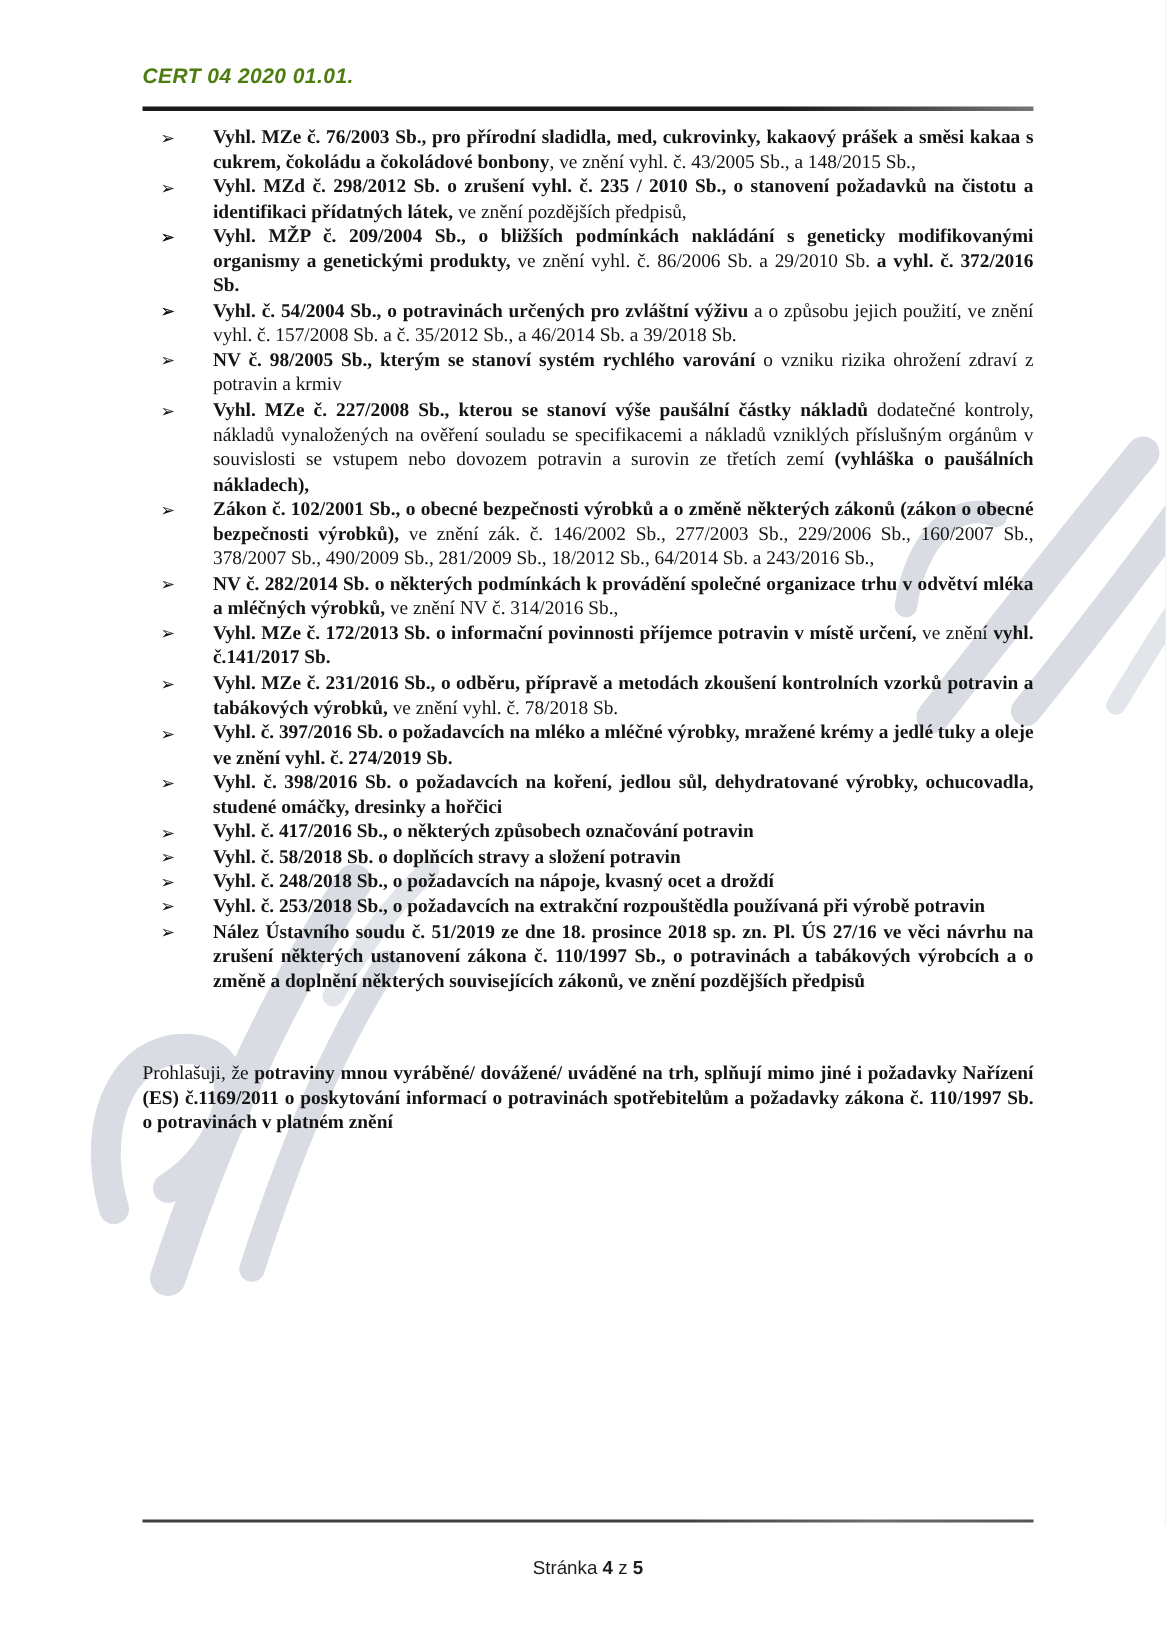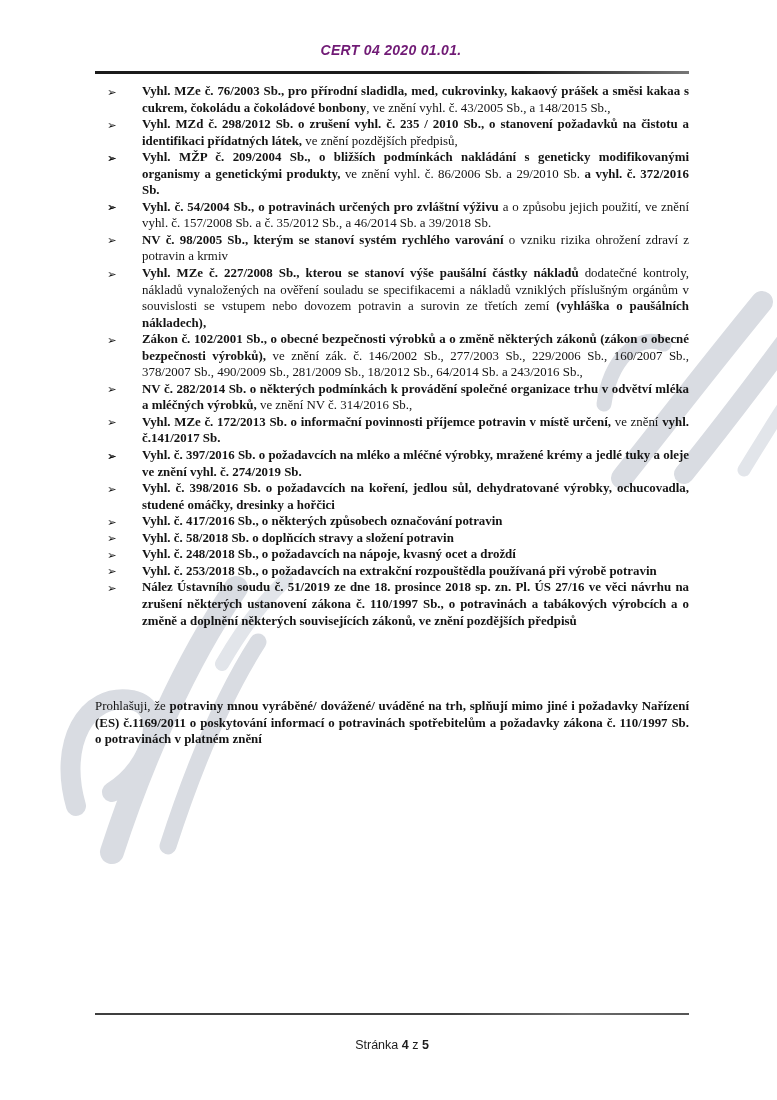--- a/index.html
+++ b/index.html
@@ -10,27 +10,27 @@
     overflow:hidden;
     font-family:"Liberation Serif", serif;
     color:#141414;
     margin:0 auto;
   }
   .watermark{
     position:absolute;left:0;top:0;z-index:0;pointer-events:none;
   }
   .content{position:absolute;z-index:1;left:95px;top:42px;width:594px;}
   .doc-header{
-    text-align:center;
+    text-align:left;
     font-family:"Liberation Sans", sans-serif;
     font-style:italic;
     font-weight:600;
     font-size:14px;
     letter-spacing:.3px;
-    color:#701a75;
+    color:#4d7c0f;
     padding-right:2px;
   }
   .header-rule{
     margin-top:13px;
     height:3px;
     background:linear-gradient(to right,#1b1b1b 0%,#1b1b1b 72%,#4d4d4d 88%,#777 100%);
   }
   .reg-list{
     list-style:none;
     margin:9px 0 0 0;
@@ -50,21 +50,21 @@
     font-size:11.5px;
     color:#111;
   }
   b{font-weight:bold;}
   .declaration{
     margin:0;
     font-size:12.9px;
     line-height:16.55px;
     text-align:justify;
   }
-  .decl-1{margin-top:69px;}
+  .decl-1{margin-top:45px;}
   .decl-2{margin-top:13px;}
   .decl-3{margin-top:17px;}
   .footer{
     position:absolute;z-index:1;
     left:95px;top:1013px;width:594px;
   }
   .footer-rule{
     height:2px;
     background:linear-gradient(to right,#3f3f3f 0%,#3f3f3f 60%,#6b6b6b 82%,#555 100%);
   }
@@ -109,21 +109,21 @@
         <li><span class="bullet">➢</span><span><b>Vyhl. MZd č. 298/2012 Sb. o zrušení vyhl. č. 235 / 2010 Sb., o stanovení požadavků na čistotu a identifikaci přídatných látek,</b><span> ve znění pozdějších předpisů,</span></span></li>
         <li><span class="bullet">➢</span></li>
         <li><span class="bullet">➢</span><span><b>Vyhl. MŽP č. 209/2004 Sb., o bližších podmínkách nakládání s geneticky modifikovanými organismy a genetickými produkty,</b><span> ve znění vyhl. č. 86/2006 Sb. a 29/2010 Sb. </span><b>a vyhl. č. 372/2016 Sb.</b></span></li>
         <li><span class="bullet">➢</span></li>
         <li><span class="bullet">➢</span><span><b>Vyhl. č. 54/2004 Sb., o potravinách určených pro zvláštní výživu</b><span> a o způsobu jejich použití, ve znění vyhl. č. 157/2008 Sb. a č. 35/2012 Sb., a 46/2014 Sb. a 39/2018 Sb.</span></span></li>
         <li><span class="bullet">➢</span><span><b>NV č. 98/2005 Sb., kterým se stanoví systém rychlého varování</b><span> o vzniku rizika ohrožení zdraví z potravin a krmiv</span></span></li>
         <li><span class="bullet">➢</span><span><b>Vyhl. MZe č. 227/2008 Sb., kterou se stanoví výše paušální částky nákladů</b><span> dodatečné kontroly, nákladů vynaložených na ověření souladu se specifikacemi a nákladů vzniklých příslušným orgánům v souvislosti se vstupem nebo dovozem potravin a surovin ze třetích zemí </span><b>(vyhláška o paušálních nákladech),</b></span></li>
         <li><span class="bullet">➢</span><span><b>Zákon č. 102/2001 Sb., o obecné bezpečnosti výrobků a o změně některých zákonů (zákon o obecné bezpečnosti výrobků),</b><span> ve znění zák. č. 146/2002 Sb., 277/2003 Sb., 229/2006 Sb., 160/2007 Sb., 378/2007 Sb., 490/2009 Sb., 281/2009 Sb., 18/2012 Sb., 64/2014 Sb. a 243/2016 Sb.,</span></span></li>
         <li><span class="bullet">➢</span><span><b>NV č. 282/2014 Sb. o některých podmínkách k provádění společné organizace trhu v odvětví mléka a mléčných výrobků,</b><span> ve znění NV č. 314/2016 Sb.,</span></span></li>
         <li><span class="bullet">➢</span><span><b>Vyhl. MZe č. 172/2013 Sb. o informační povinnosti příjemce potravin v místě určení,</b><span> ve znění </span><b>vyhl. č.141/2017 Sb.</b></span></li>
-        <li><span class="bullet">➢</span></li>
+        <li><span class="bullet">➢</span><span><b>Vyhl. MZe č. 231/2016 Sb., o odběru, přípravě a metodách zkoušení kontrolních vzorků potravin a tabákových výrobků,</b><span> ve znění vyhl. č. 78/2018 Sb.</span></span></li>
         <li><span class="bullet">➢</span><span><b>Vyhl. č. 397/2016 Sb. o požadavcích na mléko a mléčné výrobky, mražené krémy a jedlé tuky a oleje ve znění vyhl. č. 274/2019 Sb.</b></span></li>
         <li><span class="bullet">➢</span><span><b>Vyhl. č. 398/2016 Sb. o požadavcích na koření, jedlou sůl, dehydratované výrobky, ochucovadla, studené omáčky, dresinky a hořčici</b></span></li>
         <li><span class="bullet">➢</span><span><b>Vyhl. č. 417/2016 Sb., o některých způsobech označování potravin</b></span></li>
         <li><span class="bullet">➢</span><span><b>Vyhl. č. 58/2018 Sb. o doplňcích stravy a složení potravin</b></span></li>
         <li><span class="bullet">➢</span><span><b>Vyhl. č. 248/2018 Sb., o požadavcích na nápoje, kvasný ocet a droždí</b></span></li>
         <li><span class="bullet">➢</span><span><b>Vyhl. č.  253/2018 Sb., o požadavcích na extrakční rozpouštědla používaná při výrobě potravin</b></span></li>
         <li><span class="bullet">➢</span><span><b>Nález Ústavního soudu č. 51/2019 ze dne 18. prosince 2018 sp. zn. Pl. ÚS 27/16 ve věci návrhu na zrušení některých ustanovení zákona č. 110/1997 Sb., o potravinách a tabákových výrobcích a o změně a doplnění některých souvisejících zákonů, ve znění pozdějších předpisů</b></span></li>
       </ul>
 
     <div id="declarations">

